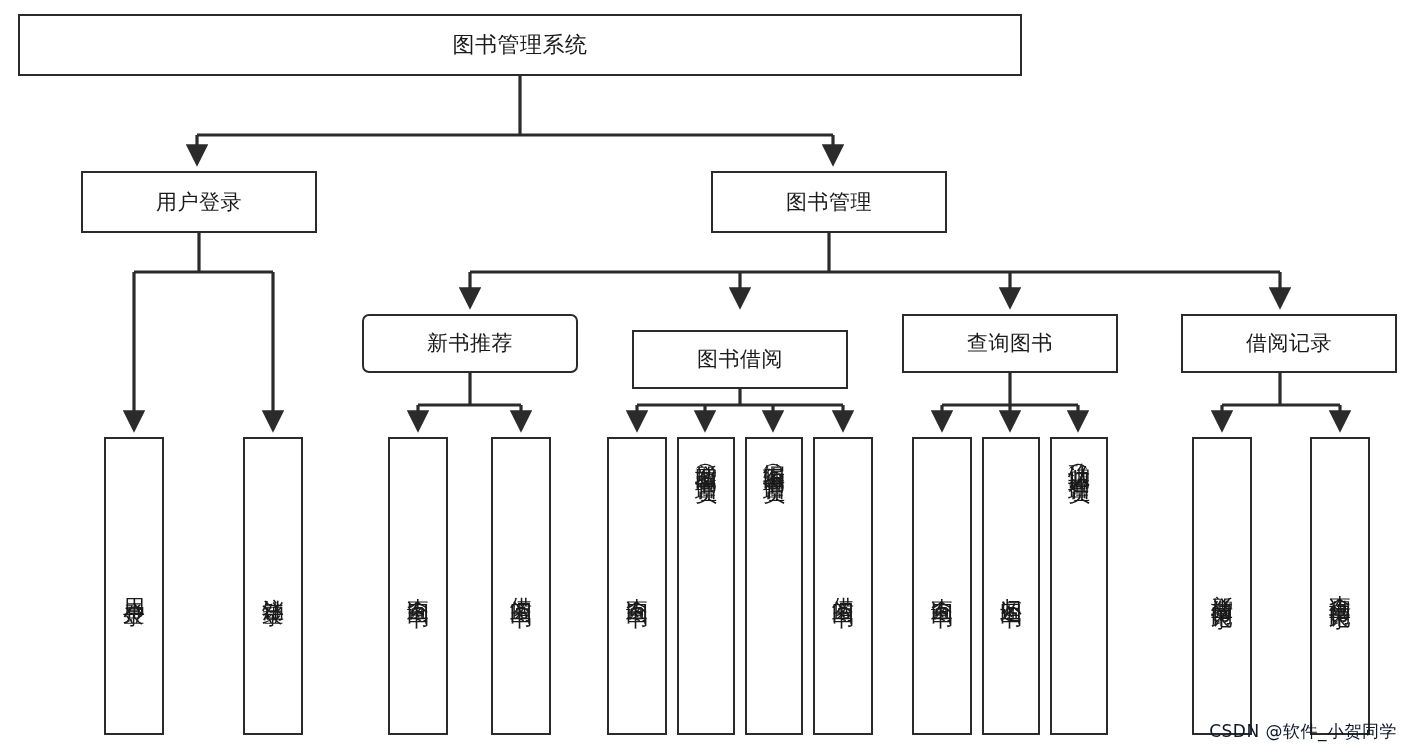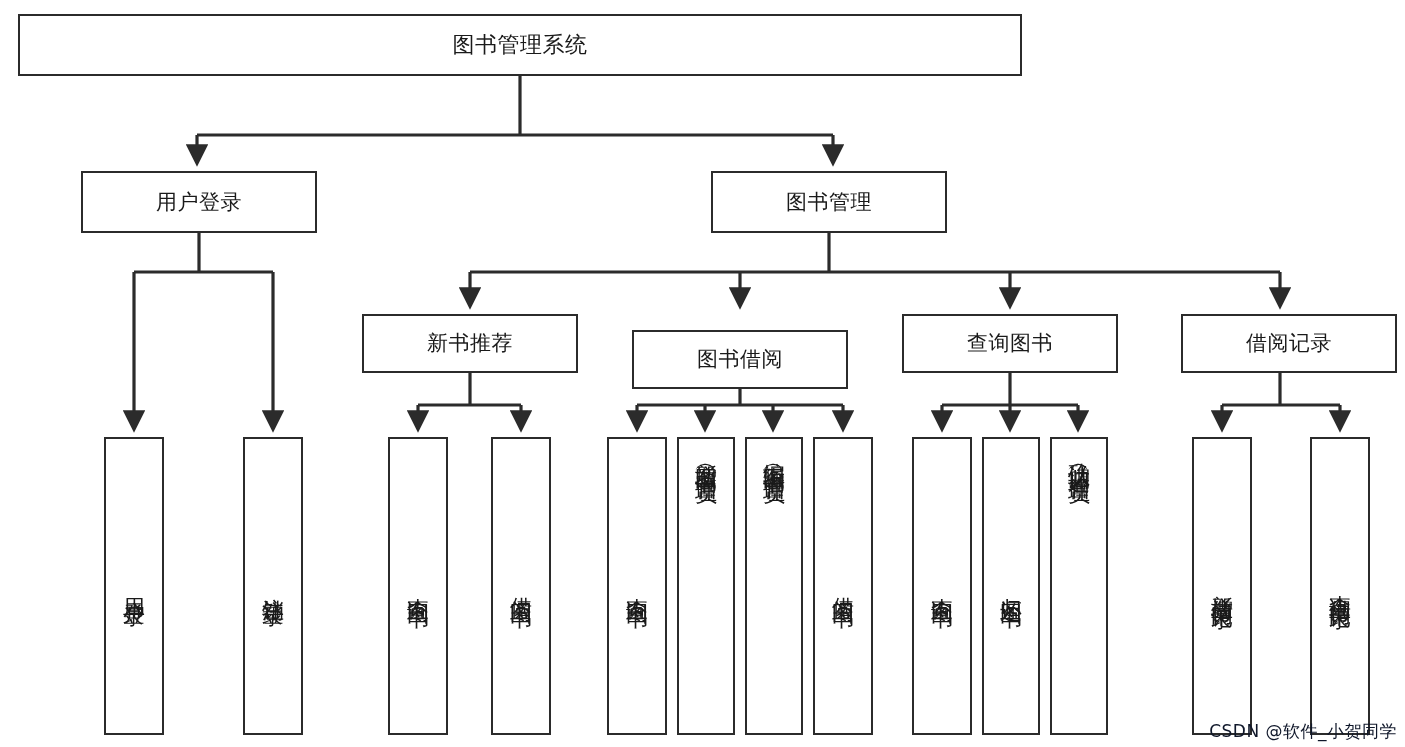--- a/index.html
+++ b/index.html
@@ -138,21 +138,21 @@
   </div>
 
   <div class="node horiz" style="left:81px; top:171px; width:236px; height:62px;">
     <span class="node-label">用户登录</span>
   </div>
 
   <div class="node horiz" style="left:711px; top:171px; width:236px; height:62px;">
     <span class="node-label">图书管理</span>
   </div>
 
-  <div class="node horiz" style="left:362px; top:314px; width:216px; height:59px;">
+  <div class="node horiz" style="left:362px; top:314px; width:216px; height:59px;border-radius:7px;">
     <span class="node-label">新书推荐</span>
   </div>
 
   <div class="node horiz" style="left:632px; top:314px; width:216px; height:59px;margin-top:16px;">
     <span class="node-label">图书借阅</span>
   </div>
 
   <div class="node horiz" style="left:902px; top:314px; width:216px; height:59px;">
     <span class="node-label">查询图书</span>
   </div>

